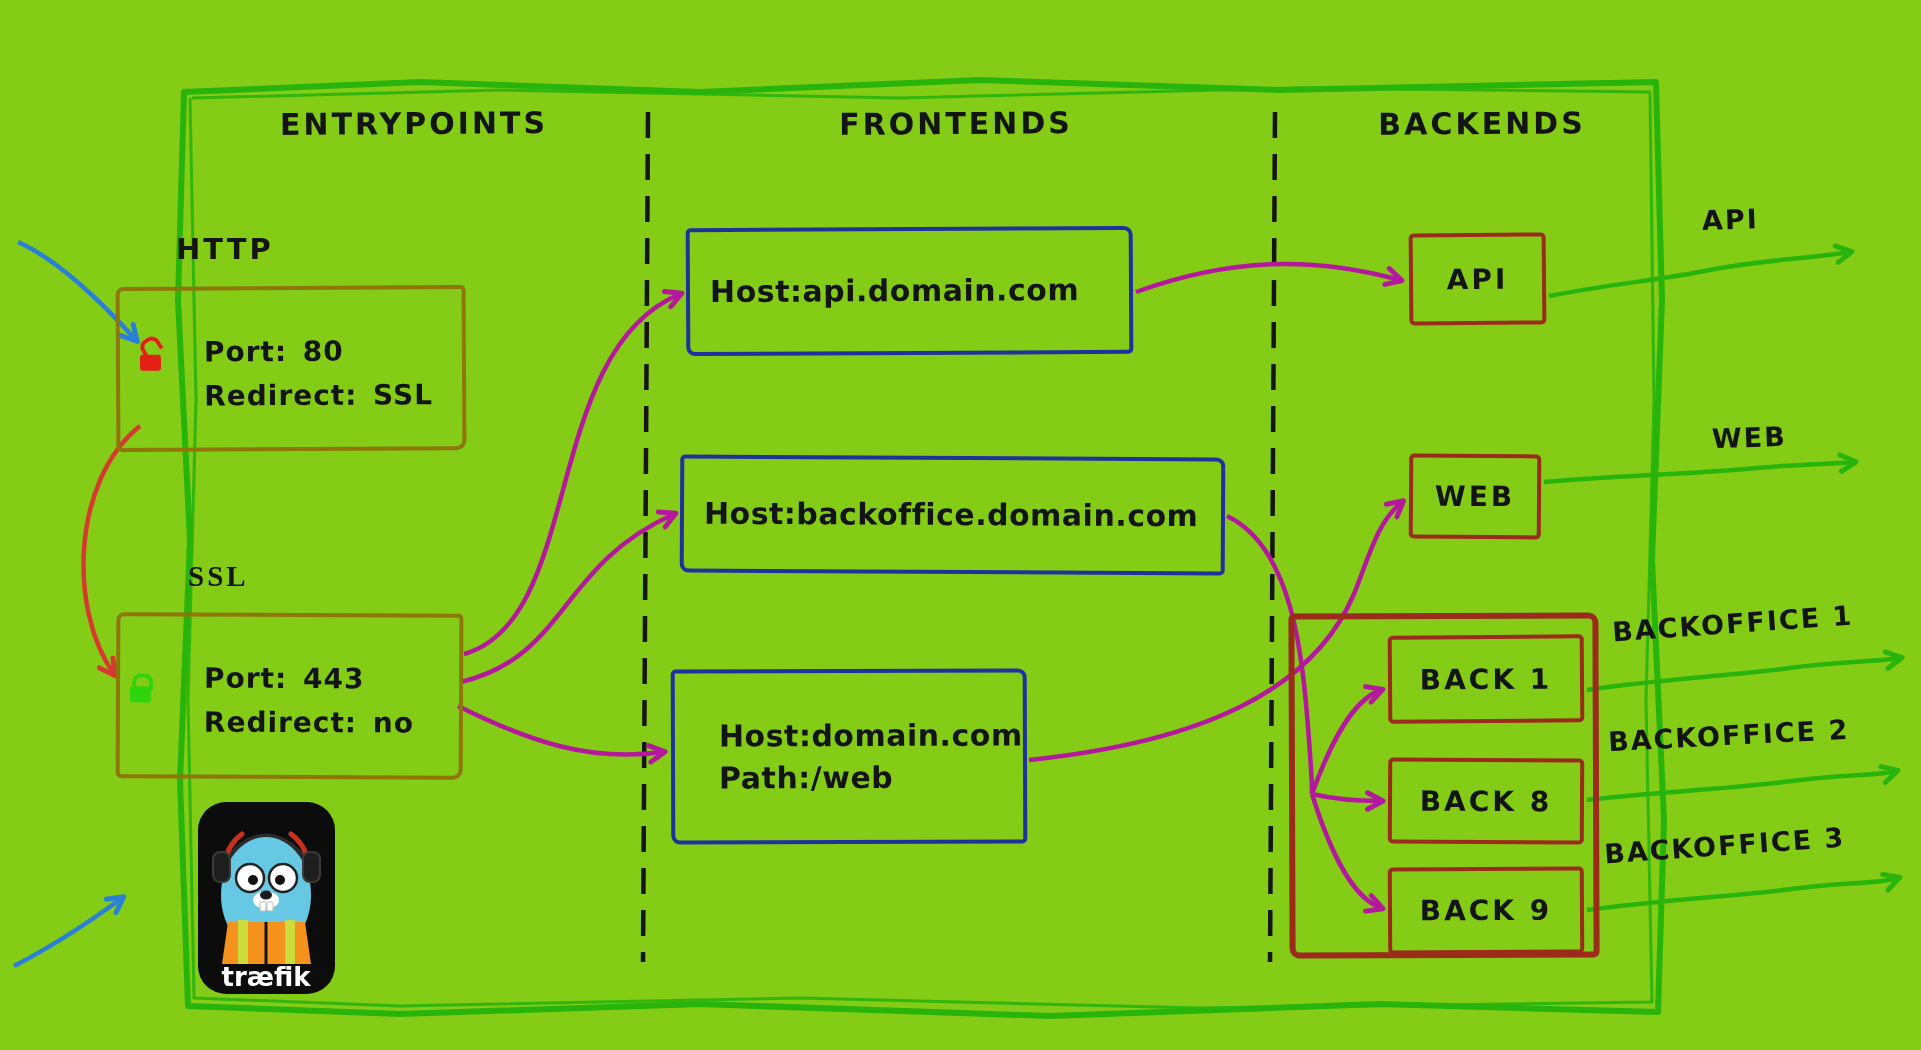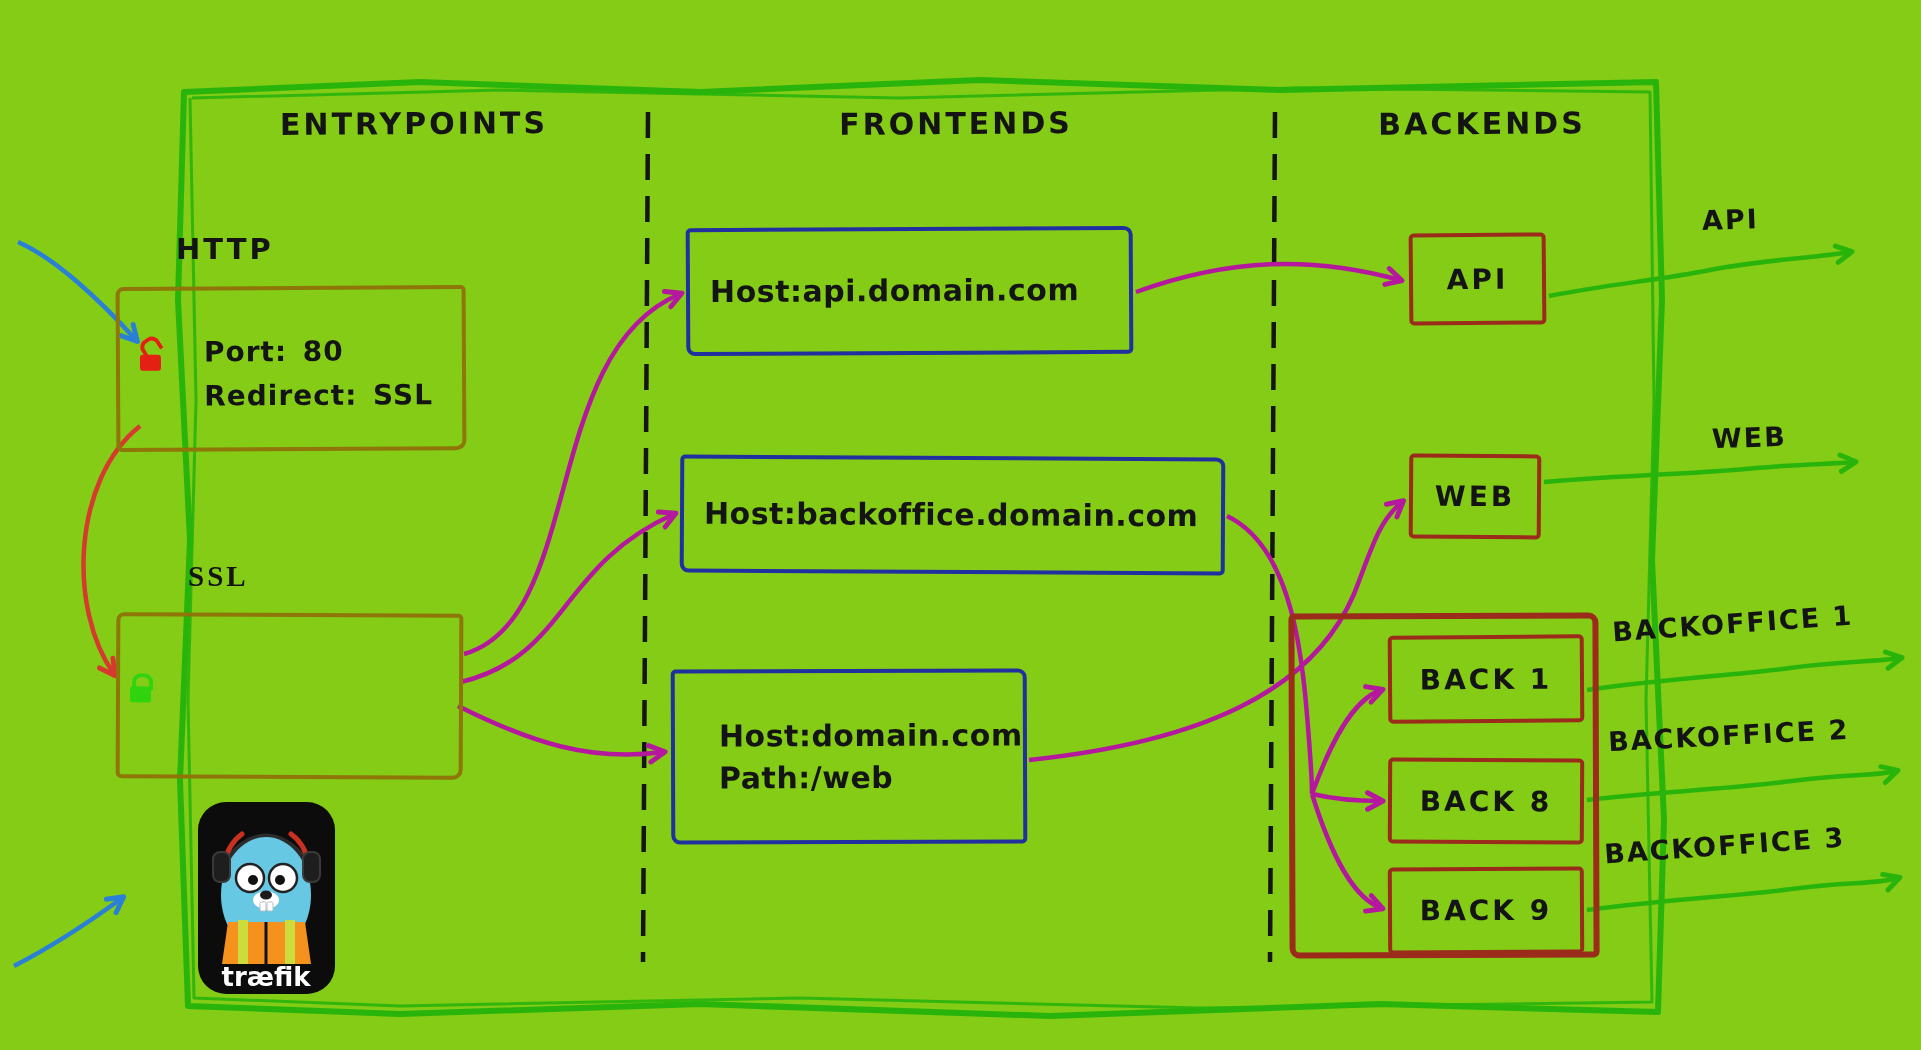--- a/index.html
+++ b/index.html
@@ -142,20 +142,24 @@
     <span class="lock lock-red"></span>
     <div class="entry-lines">
       <div>Port: 80</div>
       <div>Redirect: SSL</div>
     </div>
   </div>
 
   <div class="ep-label lbl-ssl">SSL</div>
   <div class="box entry-box box-ssl">
     <span class="lock lock-green"></span>
+    <div class="entry-lines">
+      <div>Port: 443</div>
+      <div>Redirect: no</div>
+    </div>
   </div>
 
   <div class="box front-box box-fb1">
     <div class="front-rule">
       <div>Host:api.domain.com</div>
     </div>
   </div>
   <div class="box front-box box-fb2">
     <div class="front-rule">
       <div>Host:backoffice.domain.com</div>

